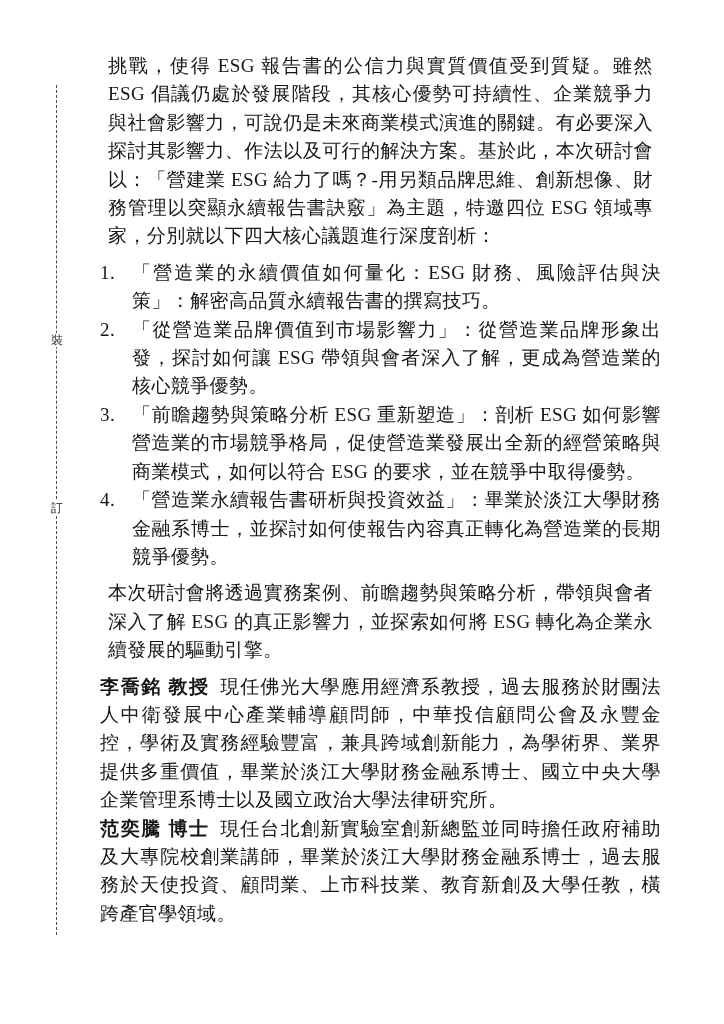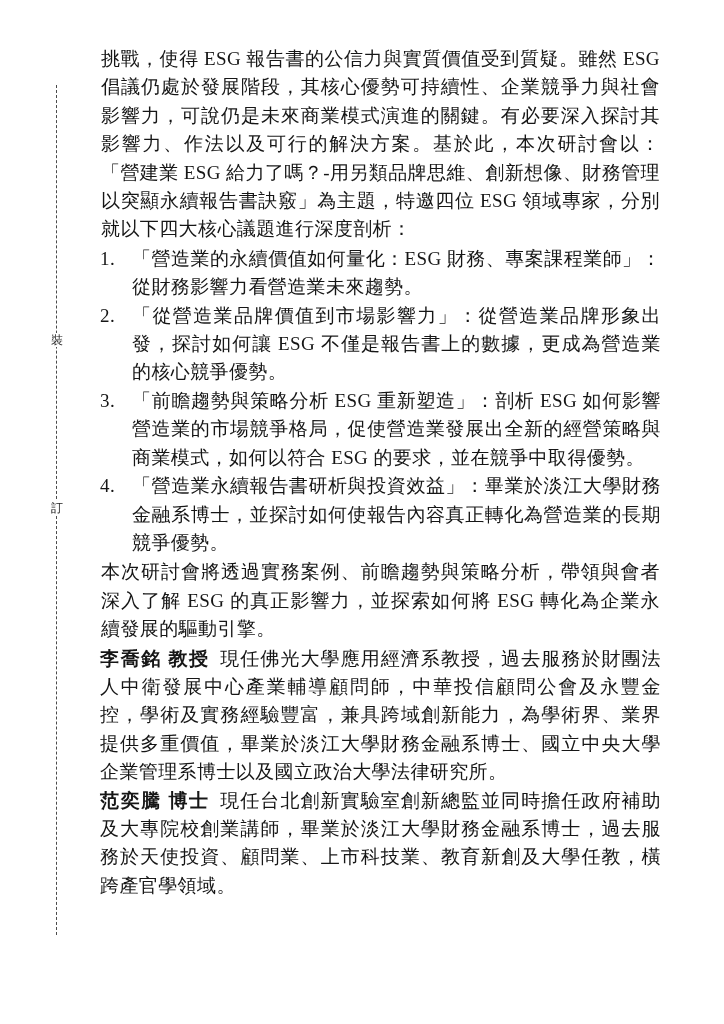--- a/index.html
+++ b/index.html
@@ -38,21 +38,21 @@
     position: absolute;
     left: 100px;
     top: 44px;
     width: 561px;
     font-size: 19px;
     line-height: 28.4px;
     text-align: justify;
     text-justify: inter-ideograph;
     letter-spacing: 0.4px;
   }
-  .para { margin: 1px; }
+  .para { margin: 8px; }
   .topic-list { margin: 0; }
   .topic { display: flex; }
   .topic .num { flex: 0 0 32px; }
   .topic .ttext { flex: 1 1 auto; text-align: justify; }
   .bio { margin: 0; }
   .bio .bname { font-weight: bold; margin-right: 0.55em; letter-spacing: 1px; margin-top: 12px; }
 </style>
 </head>
 <body>
 
@@ -63,25 +63,25 @@
     <span class="binding-mark m2">訂</span>
   </div>
 
   <div class="content">
 
     <p class="para">挑戰，使得 ESG 報告書的公信力與實質價值受到質疑。雖然 ESG 倡議仍處於發展階段，其核心優勢可持續性、企業競爭力與社會影響力，可說仍是未來商業模式演進的關鍵。有必要深入探討其影響力、作法以及可行的解決方案。基於此，本次研討會以：「營建業 ESG 給力了嗎？-用另類品牌思維、創新想像、財務管理以突顯永續報告書訣竅」為主題，特邀四位 ESG 領域專家，分別就以下四大核心議題進行深度剖析：</p>
 
     <div class="topic-list">
       <div class="topic">
         <span class="num">1.</span>
-        <span class="ttext">「營造業的永續價值如何量化：ESG 財務、專案課程業師」：從財務影響力看營造業未來趨勢。</span>
+        <span class="ttext">「營造業的永續價值如何量化：ESG 財務、風險評估與決策」：解密高品質永續報告書的撰寫技巧。</span>
       </div>
       <div class="topic">
         <span class="num">2.</span>
-        <span class="ttext">「從營造業品牌價值到市場影響力」：從營造業品牌形象出發，探討如何讓 ESG 不僅是報告書上的數據，更成為營造業的核心競爭優勢。</span>
+        <span class="ttext">「從營造業品牌價值到市場影響力」：從營造業品牌形象出發，探討如何讓 ESG 帶領與會者深入了解，更成為營造業的核心競爭優勢。</span>
       </div>
       <div class="topic">
         <span class="num">3.</span>
         <span class="ttext">「前瞻趨勢與策略分析 ESG 重新塑造」：剖析 ESG 如何影響營造業的市場競爭格局，促使營造業發展出全新的經營策略與商業模式，如何以符合 ESG 的要求，並在競爭中取得優勢。</span>
       </div>
       <div class="topic">
         <span class="num">4.</span>
         <span class="ttext">「營造業永續報告書研析與投資效益」：畢業於淡江大學財務金融系博士，並探討如何使報告內容真正轉化為營造業的長期競爭優勢。</span>
       </div>
     </div>

